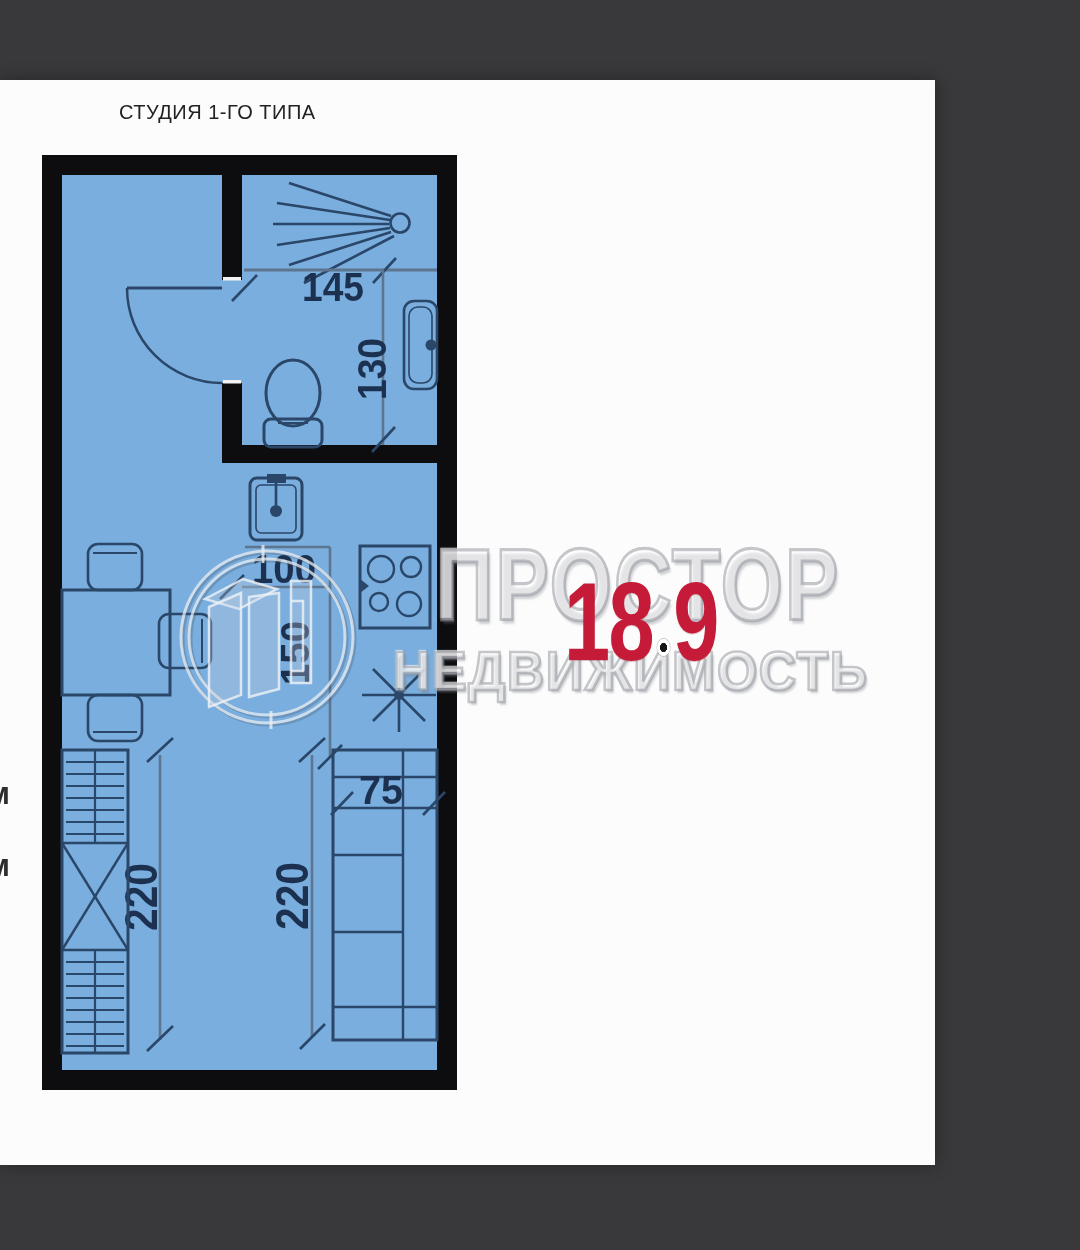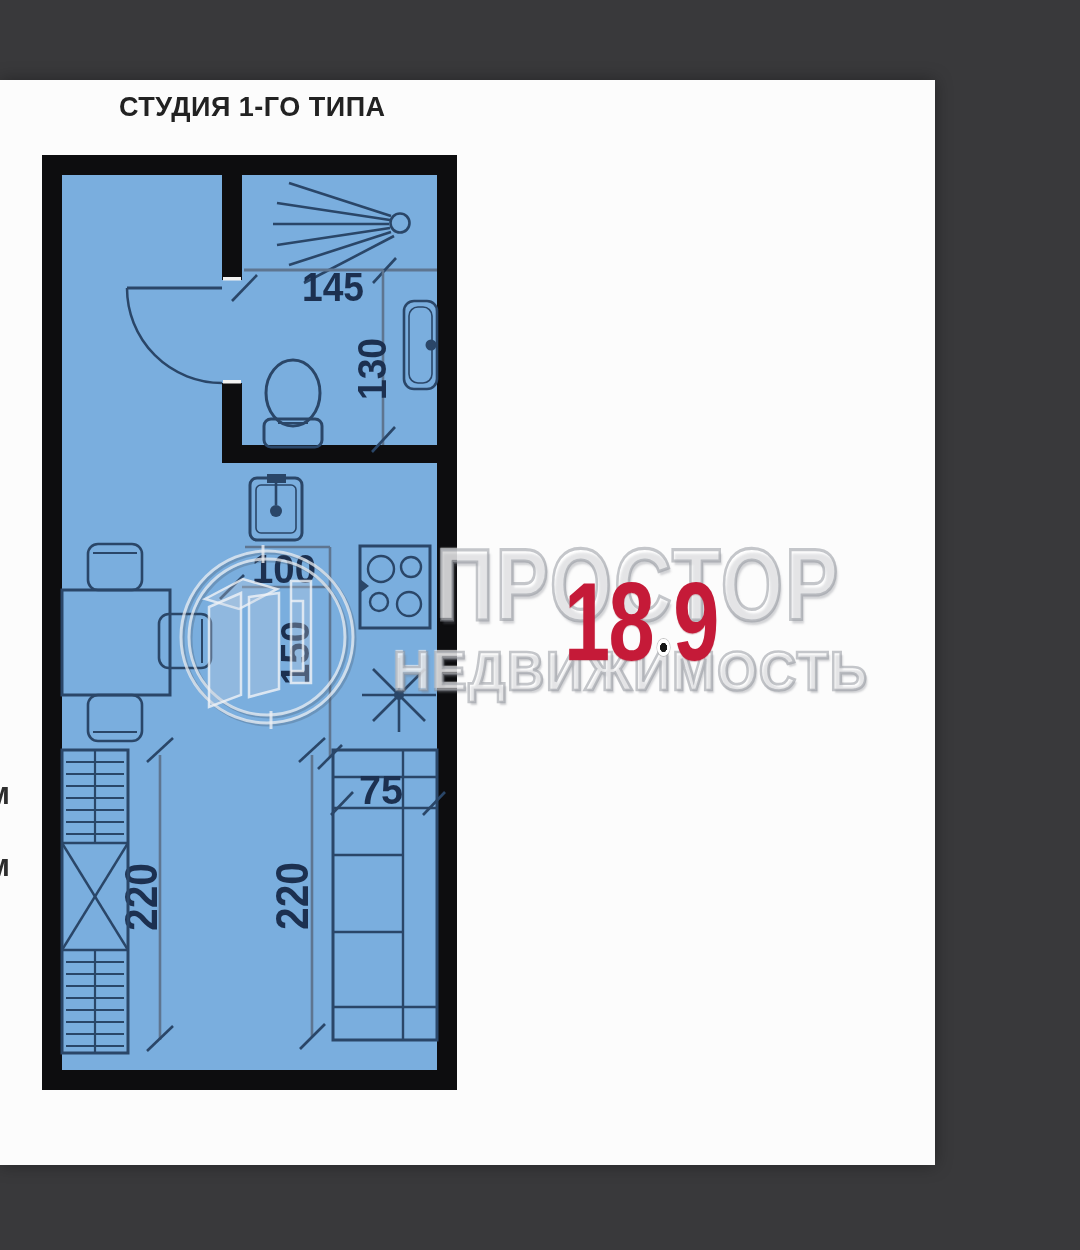--- a/index.html
+++ b/index.html
@@ -7,22 +7,22 @@
     position:relative; width:1080px; height:1250px;
     background:#39393b; overflow:hidden;
     font-family:"Liberation Sans", sans-serif;
   }
   .paper{
     position:absolute; left:0; top:80px; width:935px; height:1085px;
     background:#fcfcfc; overflow:hidden;
     box-shadow:0 0 16px rgba(0,0,0,.35);
   }
   .plan-title{
-    position:absolute; left:119px; top:14px;
-    font-size:27px; font-weight:bold; color:#222; letter-spacing:.5px;
+    position:absolute; left:119px; top:22px;
+    font-size:20px; font-weight:normal; color:#222; letter-spacing:.5px;
     line-height:1; white-space:nowrap;
   }
   .floorplan{ position:absolute; left:42px; top:75px; z-index:1; }
   .dim-text{
     font-family:"Liberation Sans", sans-serif;
     font-weight:bold; fill:#1c3050;
   }
   .edge-label{
     position:absolute; left:-13px; z-index:2;
     font-size:31px; font-weight:bold; color:#2e2e2e; line-height:1;

